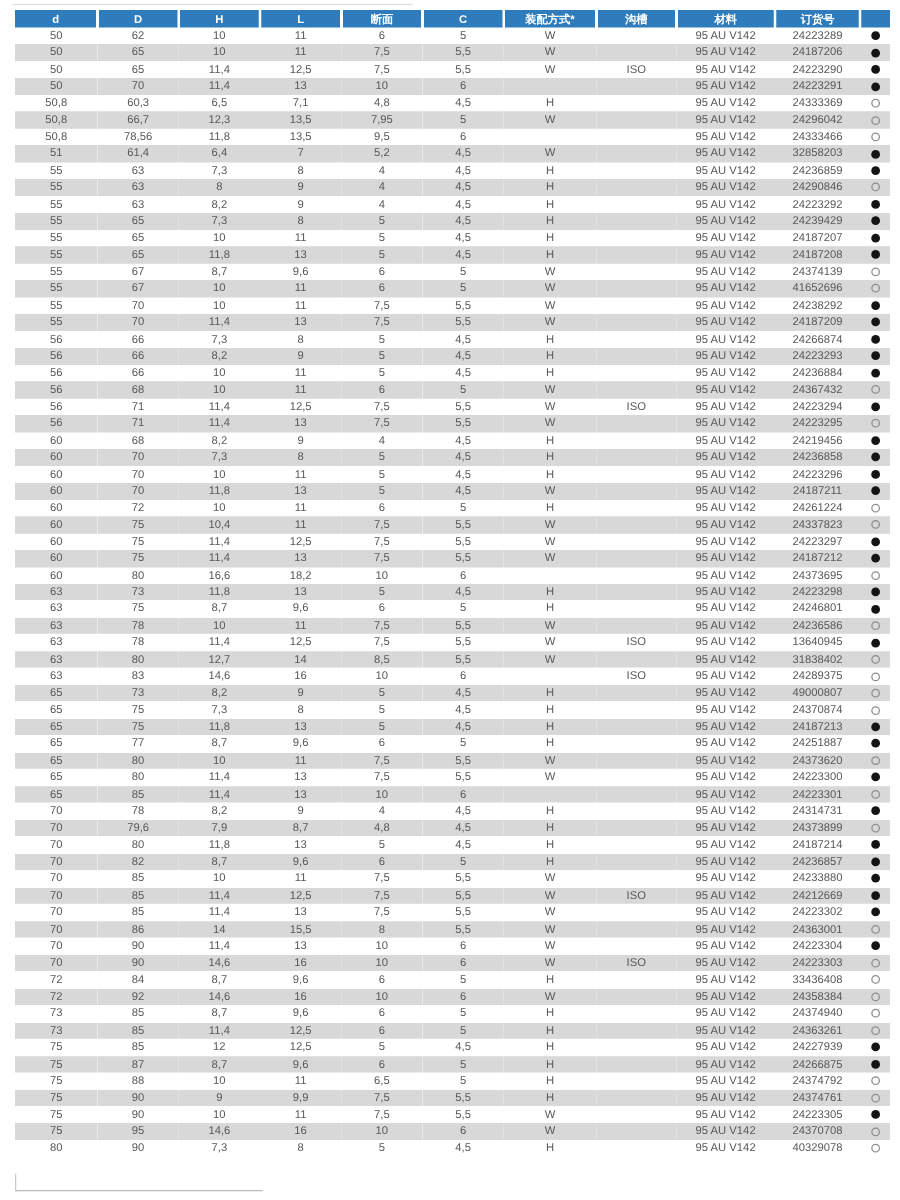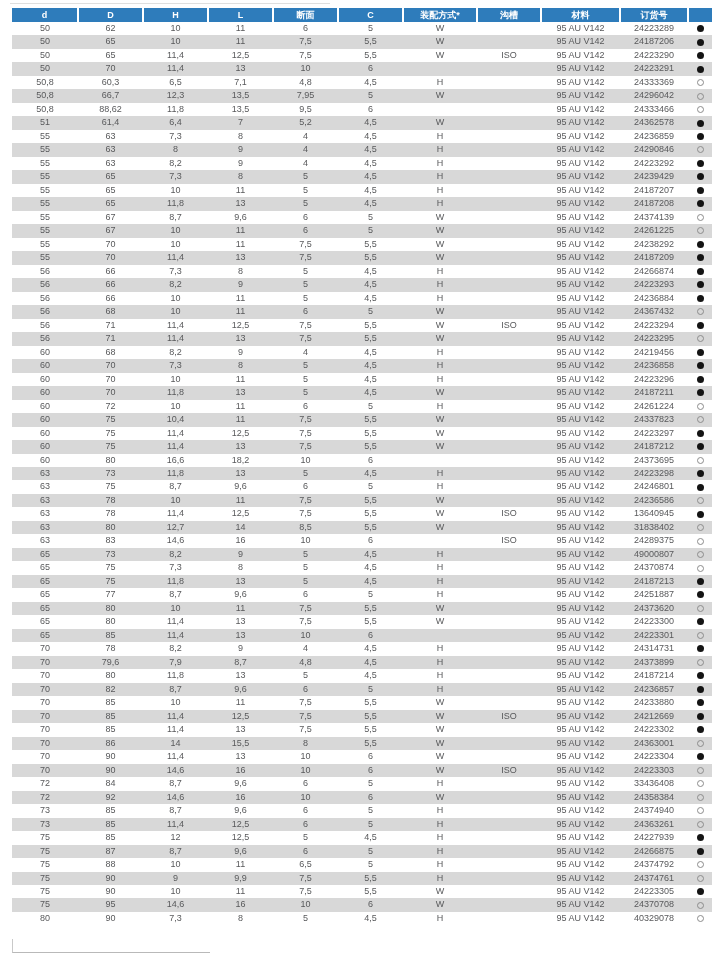--- a/index.html
+++ b/index.html
@@ -156,42 +156,42 @@
         <td>7,95</td>
         <td>5</td>
         <td>W</td>
         <td></td>
         <td>95 AU V142</td>
         <td>24296042</td>
         <td><span class="dot open"></span></td>
       </tr>
       <tr>
         <td>50,8</td>
-        <td>88,62</td>
+        <td>78,56</td>
         <td>11,8</td>
         <td>13,5</td>
         <td>9,5</td>
         <td>6</td>
         <td></td>
         <td></td>
         <td>95 AU V142</td>
         <td>24333466</td>
         <td><span class="dot open"></span></td>
       </tr>
       <tr>
         <td>51</td>
         <td>61,4</td>
         <td>6,4</td>
         <td>7</td>
         <td>5,2</td>
         <td>4,5</td>
         <td>W</td>
         <td></td>
         <td>95 AU V142</td>
-        <td>24362578</td>
+        <td>32858203</td>
         <td><span class="dot filled"></span></td>
       </tr>
       <tr>
         <td>55</td>
         <td>63</td>
         <td>7,3</td>
         <td>8</td>
         <td>4</td>
         <td>4,5</td>
         <td>H</td>
@@ -281,21 +281,21 @@
       <tr>
         <td>55</td>
         <td>67</td>
         <td>10</td>
         <td>11</td>
         <td>6</td>
         <td>5</td>
         <td>W</td>
         <td></td>
         <td>95 AU V142</td>
-        <td>24261225</td>
+        <td>41652696</td>
         <td><span class="dot open"></span></td>
       </tr>
       <tr>
         <td>55</td>
         <td>70</td>
         <td>10</td>
         <td>11</td>
         <td>7,5</td>
         <td>5,5</td>
         <td>W</td>

